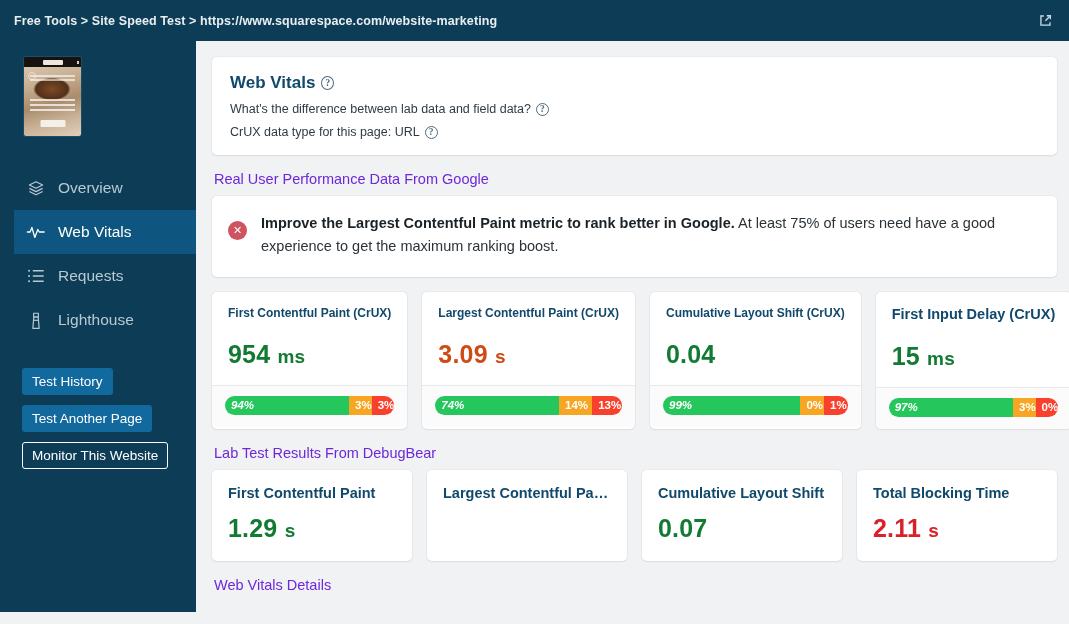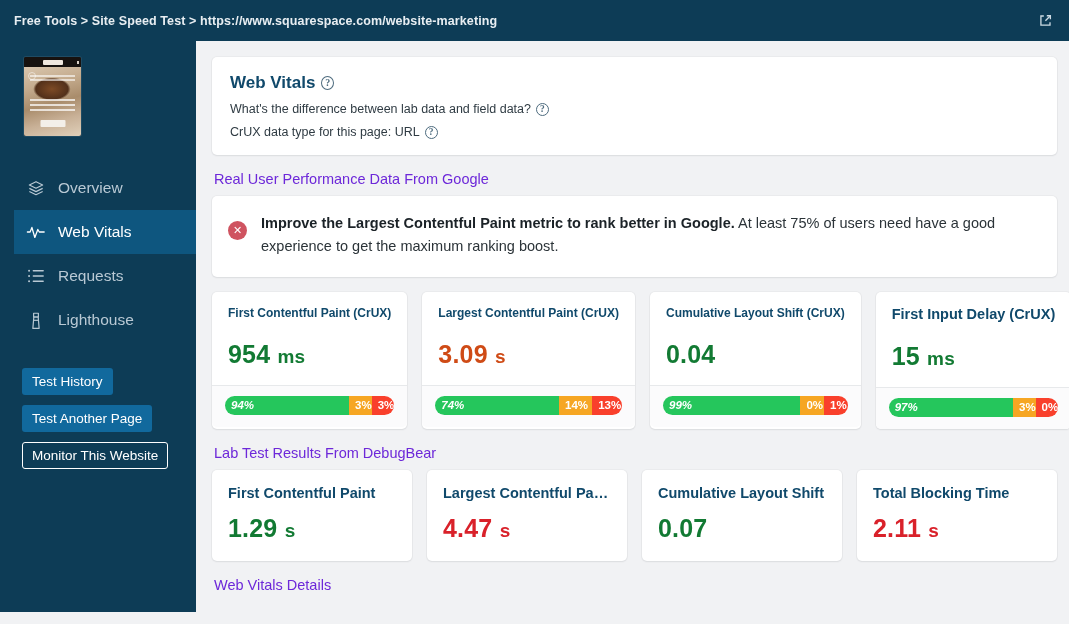--- a/index.html
+++ b/index.html
@@ -305,24 +305,20 @@
             <div class="m-name">First Contentful Paint</div>
             <div class="m-val c-good">
               <span>1.29</span>
               <span class="u">s</span>
             </div>
           </div>
         </div>
         <div class="card metric lab-card">
           <div class="m-top">
             <div class="m-name">Largest Contentful Pa…</div>
-            <div class="m-val c-poor">
-              <span>4.47</span>
-              <span class="u">s</span>
-            </div>
           </div>
         </div>
         <div class="card metric lab-card">
           <div class="m-top">
             <div class="m-name">Cumulative Layout Shift</div>
             <div class="m-val c-good">
               <span>0.07</span>
               <span class="u"></span>
             </div>
           </div>

